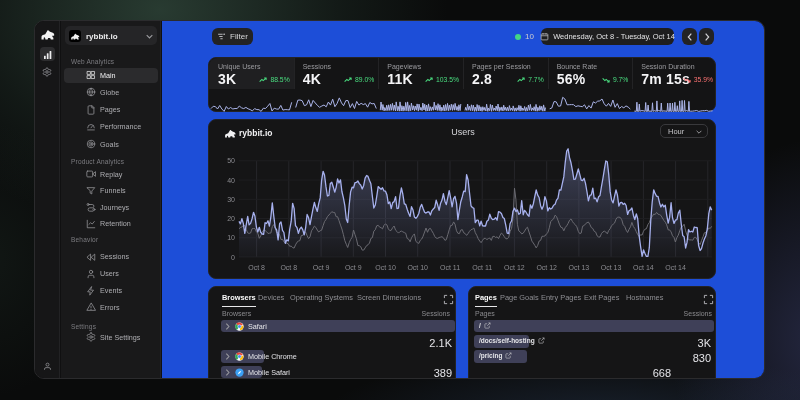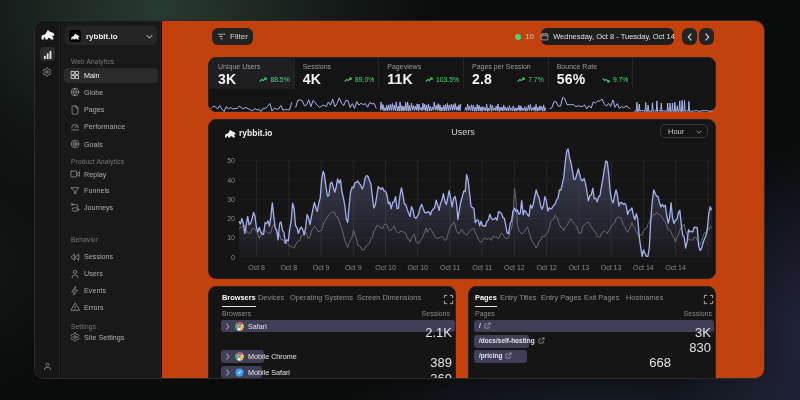--- a/index.html
+++ b/index.html
@@ -11,40 +11,40 @@
   background:radial-gradient(ellipse at center, rgba(52,82,66,.17), transparent 65%); }
 .glow3 { position:absolute; left:665px; top:130px; width:310px; height:420px;
   background:radial-gradient(ellipse at center, rgba(74,80,142,.40), transparent 68%); }
 .glow4 { position:absolute; left:320px; top:352px; width:560px; height:130px;
   background:radial-gradient(ellipse at center, rgba(62,88,132,.28), transparent 70%); }
 .win { position:absolute; left:34px; top:20px; width:731px; height:359px;
   background:#101011; border:1px solid #2b2b2d; border-radius:10px; overflow:hidden; }
 .abs { position:absolute; }
 .rail { position:absolute; left:0; top:0; width:25px; height:359px; background:#161617; border-right:1px solid #222224; }
 .nav { position:absolute; left:26px; top:0; width:100px; height:359px; background:#19191a; border-right:1px solid #232325; }
-.main { position:absolute; left:127px; top:0; width:604px; height:359px; background:#c2410c; }
+.main { position:absolute; left:127px; top:0; width:604px; height:359px; background:#1d4ed8; }
 .navlab { position:absolute; font-size:6.5px; color:#7c7c80; letter-spacing:.2px; }
 .navitem { position:absolute; left:3px; width:94px; height:15px; border-radius:4px;
-  font-size:7.2px; color:#aeaeb2; display:flex; align-items:center; gap:4px; padding-left:6px; }
+  font-size:7.2px; color:#aeaeb2; display:flex; align-items:center; gap:4px; padding-left:22px; }
 .navitem.sel { background:#2b2b2d; color:#f0f0f2; }
 .navitem svg { flex:0 0 auto; }
 .card { position:absolute; background:#151516; border:1px solid #232325; border-radius:8px; }
 .statcol { position:absolute; top:0; height:31px; }
 .statsep { position:absolute; top:0; width:1px; height:31px; background:#232325; }
 .statlab { position:absolute; top:5px; left:9px; font-size:7px; color:#9c9ca0; white-space:nowrap; }
 .statval { position:absolute; top:13px; left:9px; font-size:14px; font-weight:700; color:#f4f4f6; white-space:nowrap; letter-spacing:.2px;}
 .statpct { position:absolute; top:18px; right:4px; font-size:6.8px; display:flex; align-items:center; gap:2px; white-space:nowrap;}
 .green { color:#4ade80; } .red { color:#f87171; }
 .tab { position:absolute; top:6px; font-size:7.4px; color:#8f8f94; white-space:nowrap; }
 .tab.on { color:#fafafa; font-weight:700; border-bottom:1.5px solid #e8e8ea; padding-bottom:3.5px; }
 .thead { position:absolute; font-size:7px; color:#8a8a8e; }
 .trow { position:absolute; height:12.6px; }
 .tbar { position:absolute; left:0; top:0; height:12.6px; background:#3f4058; border-radius:3px; }
 .tname { position:absolute; top:2px; font-size:7.2px; color:#e4e4e8; white-space:nowrap; display:flex; align-items:center; gap:4px; }
-.tval { position:absolute; right:3px; top:5px; font-size:13px; color:#e4e4e8; }
+.tval { position:absolute; right:3px; top:17px; font-size:11px; color:#e4e4e8; }
 .btn { position:absolute; background:#232324; border-radius:6px; display:flex; align-items:center; justify-content:center; color:#d8d8da; }
 </style>
 </head>
 <body>
 <div class="glow1"></div>
 <div class="glow2"></div>
 <div class="glow3"></div>
 <div class="glow4"></div>
 <div class="win">
   <div class="rail">
@@ -108,20 +108,24 @@
           <path d="M22 7l-6 5 6 5z"></path>
         </svg>Replay</div>
 <div class="navitem" style="top:178.8px"><svg width="10" height="10" viewBox="0 0 24 24" fill="none" stroke="#9a9a9e" stroke-width="1.8" stroke-linecap="round" stroke-linejoin="round">
           <circle cx="5" cy="6" r="2.5"></circle>
           <circle cx="19" cy="18" r="2.5"></circle>
           <path d="M7.5 6H15a4 4 0 0 1 0 8H9a4 4 0 0 0 0 8h7.5"></path>
         </svg>Journeys</div>
 <div class="navitem" style="top:162.3px"><svg width="10" height="10" viewBox="0 0 24 24" fill="none" stroke="#9a9a9e" stroke-width="1.8" stroke-linecap="round" stroke-linejoin="round">
           <path d="M3 4h18l-7 8v7l-4-2v-5z"></path>
         </svg>Funnels</div>
+<div class="navitem" style="top:195.3px"><svg width="10" height="10" viewBox="0 0 24 24" fill="none" stroke="#9a9a9e" stroke-width="1.8" stroke-linecap="round" stroke-linejoin="round">
+          <path d="M3 3v18h18"></path>
+          <path d="M7 13l4-4 4 3 5-6"></path>
+        </svg>Retention</div>
 <div class="navlab" style="left:10px;top:215.4px">Behavior</div>
 <div class="navitem" style="top:228.3px"><svg width="10" height="10" viewBox="0 0 24 24" fill="none" stroke="#9a9a9e" stroke-width="1.8" stroke-linecap="round" stroke-linejoin="round">
           <path d="M11 19V5l-8 7zM21 19V5l-8 7z"></path>
         </svg>Sessions</div>
 <div class="navitem" style="top:245.1px"><svg width="10" height="10" viewBox="0 0 24 24" fill="none" stroke="#9a9a9e" stroke-width="1.8" stroke-linecap="round" stroke-linejoin="round">
           <path d="M19 21v-2a4 4 0 0 0-4-4H9a4 4 0 0 0-4 4v2"></path>
           <circle cx="12" cy="7" r="4"></circle>
         </svg>Users</div>
 <div class="navitem" style="top:262.0px"><svg width="10" height="10" viewBox="0 0 24 24" fill="none" stroke="#9a9a9e" stroke-width="1.8" stroke-linecap="round" stroke-linejoin="round">
           <path d="M13 2L4 14h6l-1 8 9-12h-6z"></path>
@@ -204,20 +208,28 @@
 <div class="statsep" style="left:338.7px"></div>
 <div class="statcol" style="left:338.7px;width:84.7px">
           <div class="statlab">Bounce Rate</div>
           <div class="statval">56%</div>
           <div class="statpct green"><svg width="9" height="6" viewBox="0 0 14 9" fill="none" stroke="#4ade80" stroke-width="1.6">
               <path d="M1 2l3.5 3.5 2-2L11 7.5"></path>
               <path d="M8 7.5h3v-3"></path>
             </svg>9.7%</div>
         </div>
 <div class="statsep" style="left:423.3px"></div>
+<div class="statcol" style="left:423.3px;width:84.7px">
+          <div class="statlab">Session Duration</div>
+          <div class="statval">7m 15s</div>
+          <div class="statpct red"><svg width="9" height="6" viewBox="0 0 14 9" fill="none" stroke="#f87171" stroke-width="1.6">
+              <path d="M1 2l3.5 3.5 2-2L11 7.5"></path>
+              <path d="M8 7.5h3v-3"></path>
+            </svg>35.9%</div>
+        </div>
       <svg class="abs" style="left:0;top:37px" width="508" height="18" viewBox="0 0 508 18" fill="none" opacity="0.95">
           <path d="M2.0 13.6 L4.2 11.3 L6.4 11.6 L8.5 14.0 L10.7 10.5 L12.9 14.0 L15.1 16.4 L17.3 11.5 L19.4 14.0 L21.6 12.5 L23.8 14.0 L26.0 13.5 L28.2 13.6 L30.3 11.0 L32.5 12.8 L34.7 13.6 L36.9 12.4 L39.1 13.8 L41.2 14.6 L43.4 15.9 L45.6 13.6 L47.8 14.6 L50.0 14.7 L52.1 16.4 L54.3 13.2 L56.5 13.5 L58.7 11.2 L60.9 8.5 L63.0 16.0 L65.2 13.2 L67.4 14.0 L69.6 14.2 L71.8 10.4 L73.9 15.1 L76.1 14.6 L78.3 14.7 L80.5 14.9 L82.7 7.3" fill="none" stroke="#b3bdf4" stroke-width="1"></path>
           <path d="M86.7 12.5 L88.8 5.2 L91.0 5.0 L93.2 5.7 L95.4 10.7 L97.6 9.8 L99.7 4.8 L101.9 11.6 L104.1 5.4 L106.3 8.0 L108.5 10.5 L110.6 12.3 L112.8 11.0 L115.0 10.0 L117.2 11.8 L119.4 7.0 L121.5 10.1 L123.7 4.2 L125.9 11.7 L128.1 8.4 L130.3 2.9 L132.5 7.9 L134.6 10.7 L136.8 5.6 L139.0 5.6 L141.2 12.6 L143.4 8.6 L145.5 13.5 L147.7 6.4 L149.9 10.1 L152.1 8.3 L154.3 9.6 L156.4 8.6 L158.6 12.2 L160.8 7.5 L163.0 8.9 L165.2 8.5 L167.3 13.5" fill="none" stroke="#b3bdf4" stroke-width="1"></path>
           <path d="M171.3 15.2 L172.0 7.0 L173.2 15.2 L173.9 9.5 L175.1 15.9 L175.8 12.5 L177.0 15.7 L177.7 10.2 L178.9 15.6 L179.6 9.8 L180.8 15.5 L181.5 9.4 L182.7 15.3 L183.4 8.4 L184.6 15.5 L185.3 10.1 L186.5 15.9 L187.2 6.9 L188.4 15.8 L189.1 11.3 L190.3 16.1 L191.0 6.9 L192.2 16.0 L192.9 10.7 L194.1 16.1 L194.8 11.2 L196.0 15.7 L196.7 7.4 L197.9 15.8 L198.6 6.9 L199.8 16.2 L200.5 10.5 L201.7 15.7 L202.4 8.1 L203.6 15.1 L204.3 10.7 L205.5 15.7 L206.2 11.0 L207.4 15.2 L208.1 8.9 L209.3 16.1 L210.0 9.1 L211.2 15.2 L211.9 12.3 L213.1 15.7 L213.8 8.0 L215.0 15.0 L215.7 9.2 L216.9 16.2 L217.6 10.0 L218.8 16.0 L219.5 8.9 L220.7 15.9 L221.4 11.7 L222.6 15.6 L223.3 11.9 L224.5 15.3 L225.2 7.1 L226.4 15.1 L227.1 10.4 L228.3 15.5 L229.0 8.7 L230.2 15.6 L230.9 9.8 L232.1 16.2 L232.8 12.1 L234.0 15.7 L234.7 10.1 L235.9 16.0 L236.6 9.5 L237.8 15.5 L238.5 8.4 L239.7 15.8 L240.4 10.2 L241.6 15.2 L242.3 9.2 L243.5 15.4 L244.2 9.6 L245.4 15.2 L246.1 8.4 L247.3 15.2 L248.0 11.4 L249.2 15.8 L249.9 9.8 L251.1 15.6 L251.8 9.0" fill="none" stroke="#b3bdf4" stroke-width="1"></path>
           <path d="M256.0 15.5 L256.7 12.3 L257.9 15.5 L258.6 9.0 L259.8 15.3 L260.5 11.3 L261.7 15.7 L262.4 9.8 L263.6 15.7 L264.3 10.1 L265.5 16.3 L266.2 12.0 L267.4 16.2 L268.1 9.5 L269.3 15.9 L270.0 10.3 L271.2 16.0 L271.9 11.8 L273.1 16.3 L273.8 11.7 L275.0 15.4 L275.7 12.4 L276.9 16.0 L277.6 9.2 L278.8 16.3 L279.5 13.1 L280.7 15.7 L281.4 9.4 L282.6 16.3 L283.3 10.0 L284.5 15.5 L285.2 13.0 L286.4 15.6 L287.1 11.0 L288.3 15.8 L289.0 9.0 L290.2 16.3 L290.9 12.2 L292.1 15.6 L292.8 11.9 L294.0 16.0 L294.7 10.2 L295.9 15.4 L296.6 12.2 L297.8 15.8 L298.5 12.2 L299.7 15.9 L300.4 10.6 L301.6 15.5 L302.3 13.0 L303.5 15.6 L304.2 10.9 L305.4 16.2 L306.1 12.9 L307.3 16.1 L308.0 12.7 L309.2 15.4 L309.9 10.3 L311.1 16.1 L311.8 10.8 L313.0 15.7 L313.7 13.0 L314.9 15.5 L315.6 11.5 L316.8 16.2 L317.5 12.5 L318.7 15.8 L319.4 10.1 L320.6 15.3 L321.3 9.4 L322.5 15.8 L323.2 12.9 L324.4 15.4 L325.1 11.7 L326.3 16.1 L327.0 9.4 L328.2 16.2 L328.9 12.3 L330.1 15.7 L330.8 10.8 L332.0 15.3 L332.7 11.3 L333.9 16.2 L334.6 9.9 L335.8 16.1 L336.5 12.6" fill="none" stroke="#b3bdf4" stroke-width="1"></path>
           <path d="M340.7 13.8 L342.8 13.0 L345.0 6.6 L347.2 6.8 L349.4 11.2 L351.6 11.0 L353.7 2.3 L355.9 4.0 L358.1 9.8 L360.3 9.7 L362.5 9.6 L364.6 9.7 L366.8 11.6 L369.0 10.8 L371.2 11.3 L373.4 11.7 L375.5 9.8 L377.7 13.9 L379.9 10.6 L382.1 13.1 L384.3 6.8 L386.5 8.0 L388.6 6.2 L390.8 5.9 L393.0 4.0 L395.2 8.8 L397.4 11.2 L399.5 8.4 L401.7 11.4 L403.9 5.0 L406.1 12.3 L408.3 8.6 L410.4 13.5 L412.6 11.5 L414.8 12.8 L417.0 10.9 L419.2 12.1 L421.3 14.1" fill="none" stroke="#b3bdf4" stroke-width="1"></path>
           <path d="M425.3 16.1 L427.3 16.3 L427.9 7.2 L428.5 16.3 L429.7 16.3 L430.3 9.0 L430.9 16.3 L432.1 15.6 L434.1 15.7 L436.1 16.3 L436.7 7.5 L437.3 16.3 L438.5 16.3 L439.1 10.0 L439.7 16.3 L440.9 16.1 L442.9 16.3 L443.5 7.8 L444.1 16.3 L445.3 15.6 L447.3 16.3 L447.9 5.9 L448.5 16.3 L449.7 15.4 L451.7 16.3 L452.3 8.0 L452.9 16.3 L454.1 15.9 L456.1 16.0 L458.1 16.3 L458.7 8.2 L459.3 16.3 L460.5 16.3 L461.1 8.0 L461.7 16.3 L462.9 16.3 L463.5 8.0 L464.1 16.3 L465.3 16.3 L465.9 7.3 L466.5 16.3 L467.7 16.3 L468.3 10.7 L468.9 16.3 L470.1 16.3 L470.7 5.9 L471.3 16.3 L472.5 16.3 L473.1 5.4 L473.7 16.3 L474.9 16.3 L475.5 5.5 L476.1 16.3 L477.3 15.5 L479.3 16.3 L479.9 6.4 L480.5 16.3 L481.7 16.2 L483.7 16.1 L485.7 15.8 L487.7 15.5 L489.7 16.4 L491.7 16.0 L493.7 15.7 L495.7 15.7 L497.7 15.4 L499.7 16.3 L501.7 16.0 L503.7 15.8" fill="none" stroke="#b3bdf4" stroke-width="1"></path>
         </svg>
     </div>
 
@@ -341,21 +353,21 @@
               <path d="M17 7l-3.5 6.5L7 17l3.5-6.5z" fill="#fff"></path>
             </svg>
             <span>Mobile Safari</span>
           </div>
           <div class="tval">369</div>
         </div>
     </div>
 
     <div class="card" style="left:306px;top:265px;width:248px;height:114px;border-radius:8px 8px 0 0">
       <div class="tab on" style="left:6px">Pages</div>
-      <div class="tab" style="left:31px">Entry Titles</div>
+      <div class="tab" style="left:31px">Page Goals</div>
       <div class="tab" style="left:72px">Entry Pages</div>
       <div class="tab" style="left:115px">Exit Pages</div>
       <div class="tab" style="left:157px">Hostnames</div>
       <svg class="abs" style="left:234px;top:7px" width="11" height="11" viewBox="0 0 24 24" fill="none" stroke="#b9b9bd" stroke-width="2">
           <path d="M15 3h6v6M3 15v6h6M3 9V3h6M21 15v6h-6"></path>
         </svg>
       <div class="thead" style="left:6px;top:23px">Pages</div>
       <div class="thead" style="right:3px;top:23px">Sessions</div>
       <div class="trow" style="left:5px;top:32.8px;width:240px">
           <div class="tbar" style="width:240px"></div>

